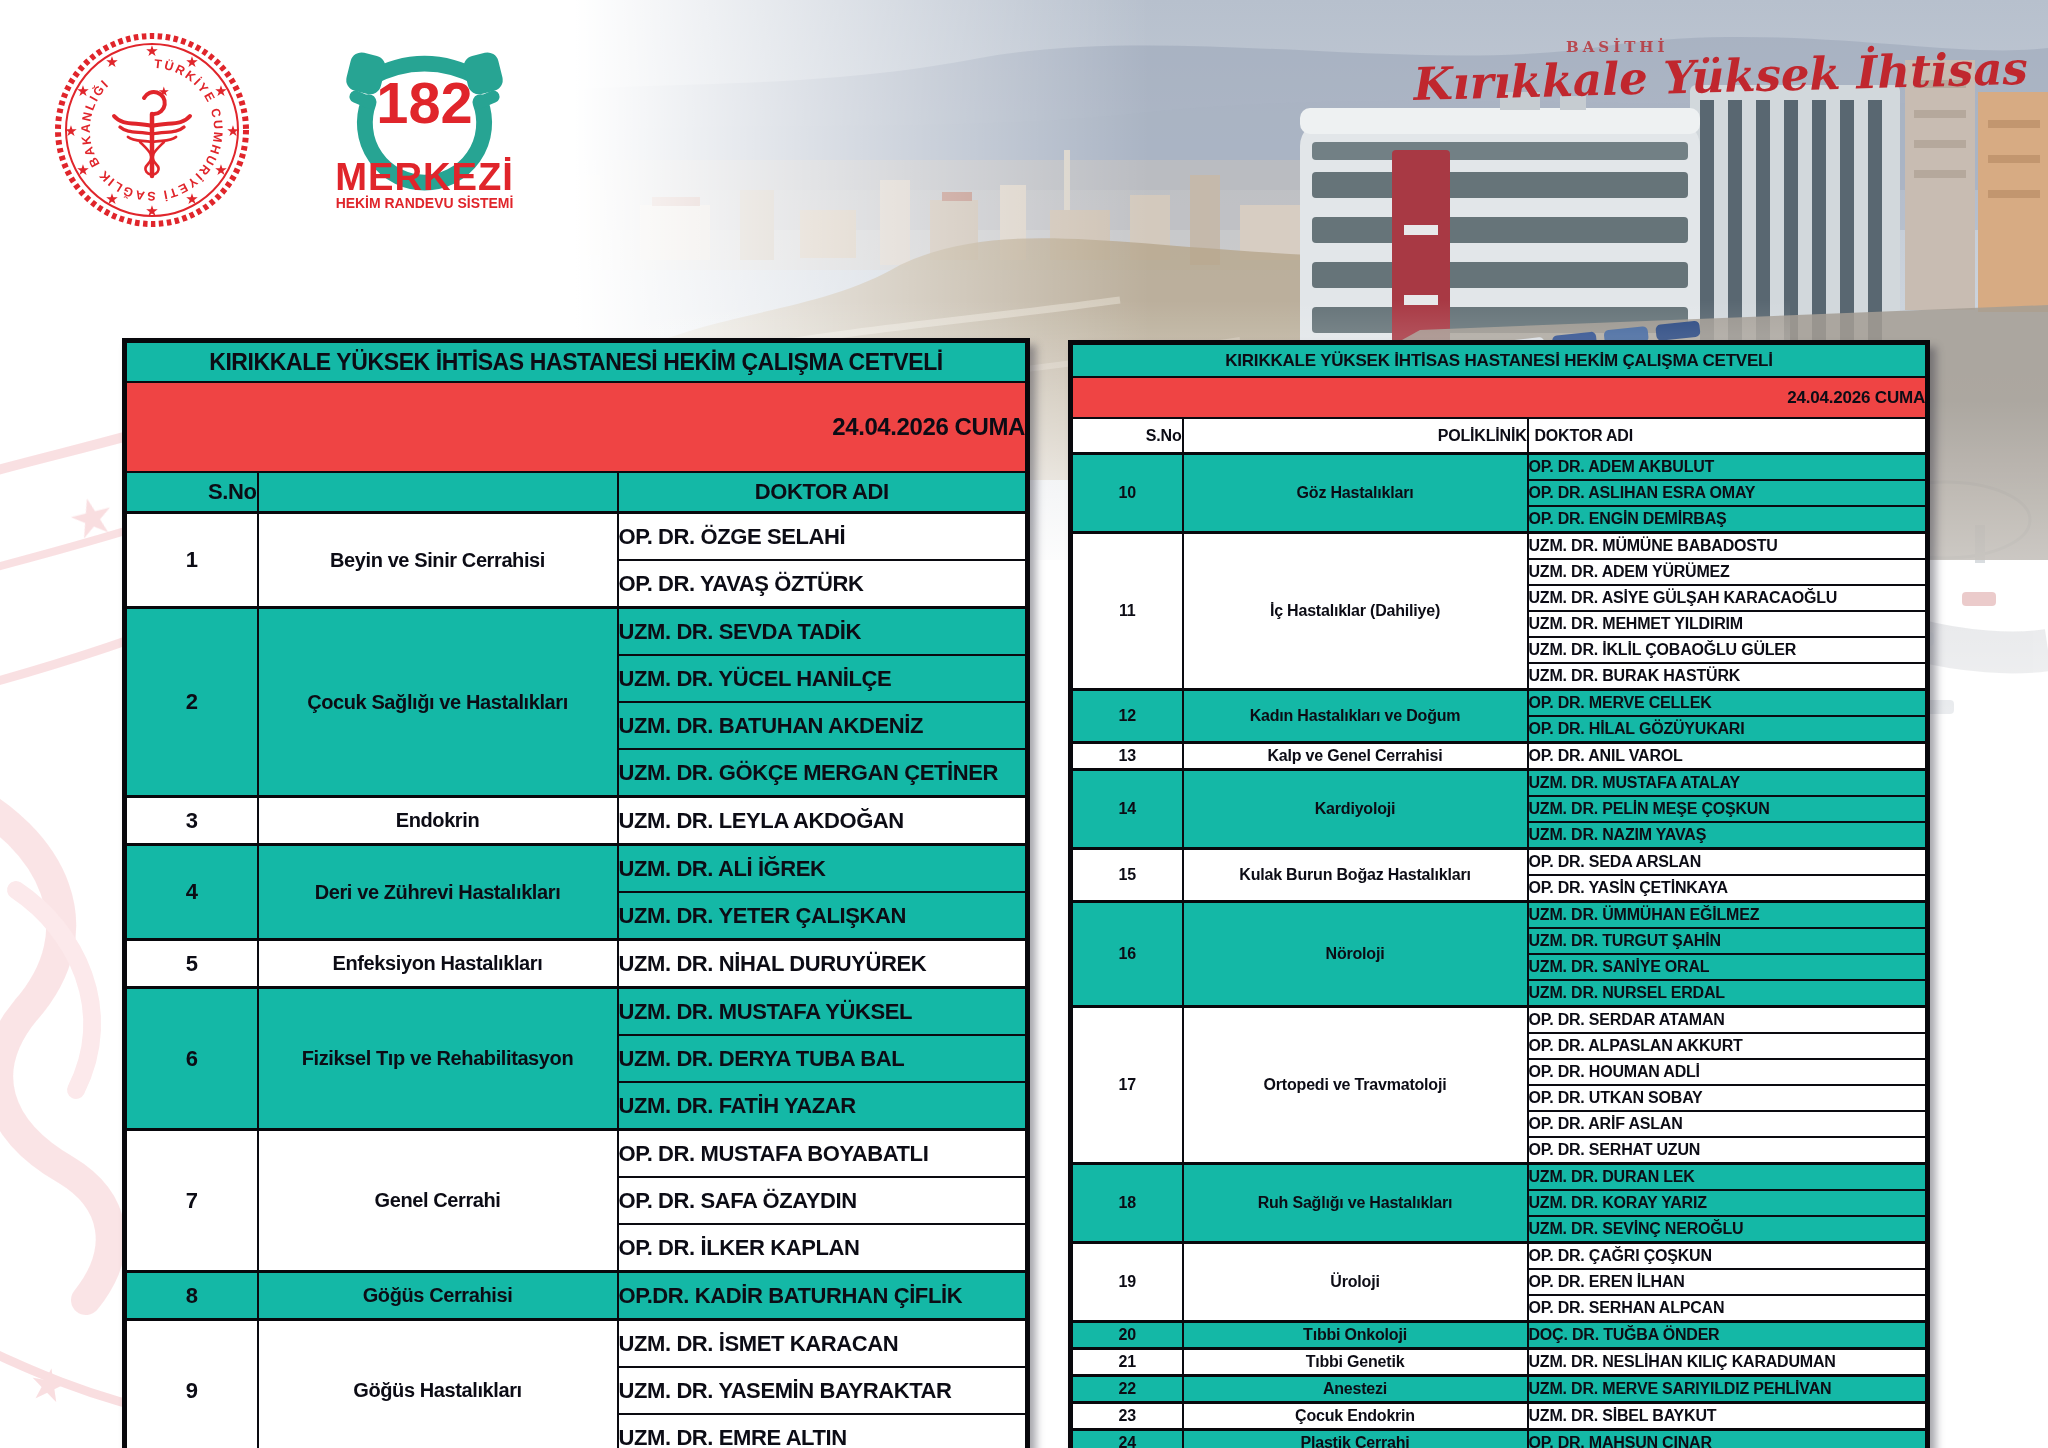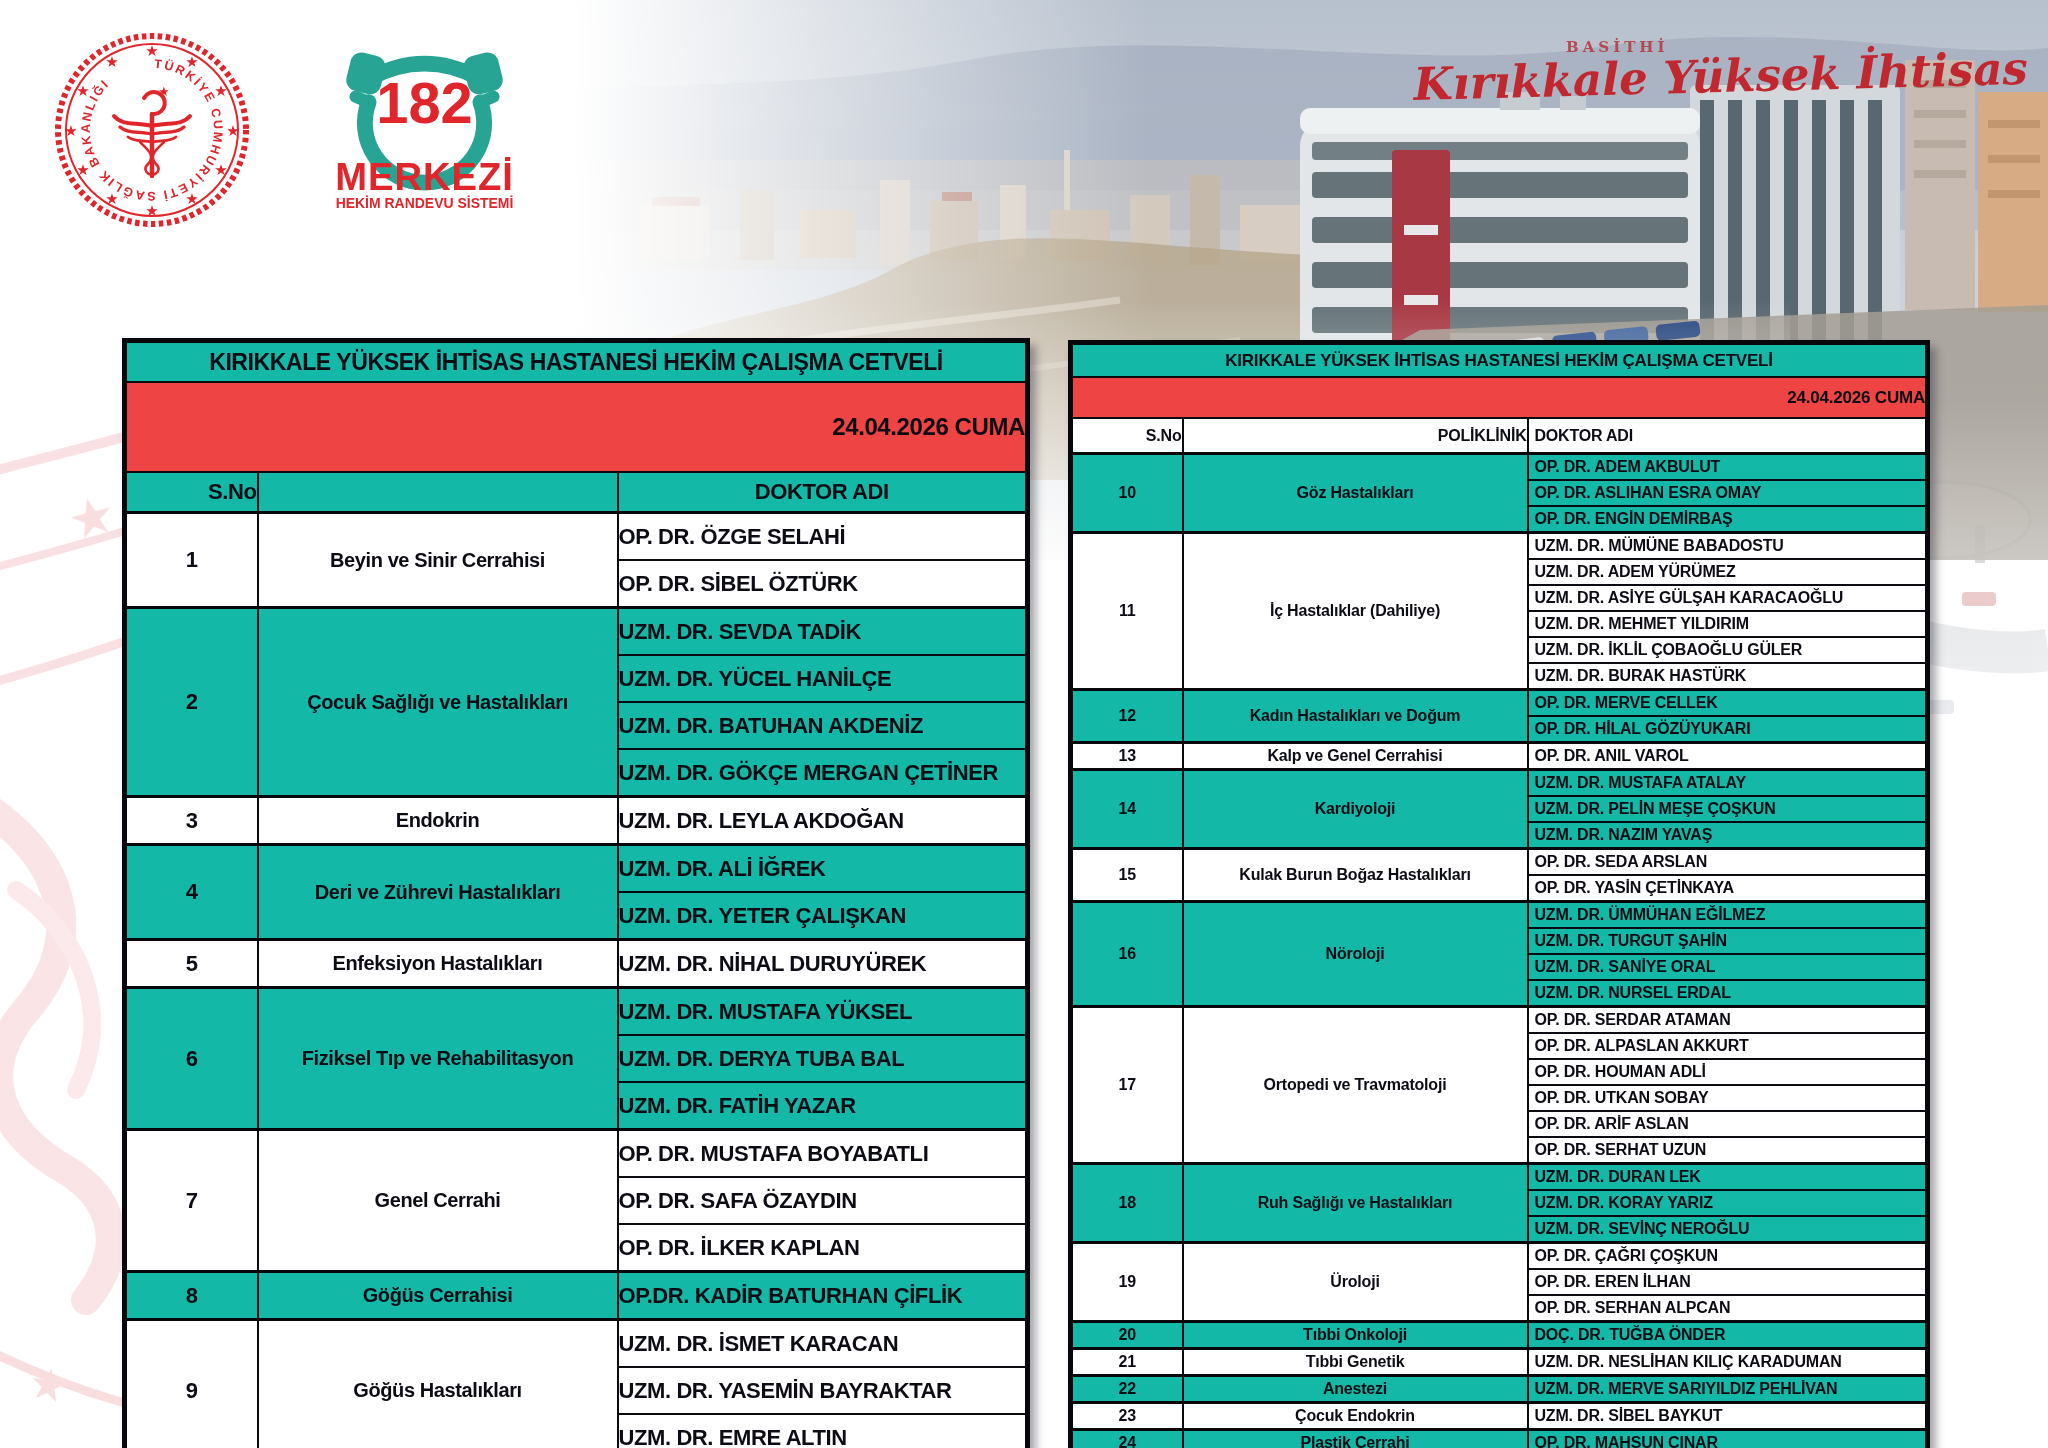--- a/index.html
+++ b/index.html
@@ -33,21 +33,21 @@
   .t-left tbody td{height:45px;}
   .t-left td.c-pol{font-size:20px;}
   .t-left td.c-doc{}
   .t-left .hd-doc{text-align:center;padding-left:0;}
 
   .t-right{left:1068px;top:340px;width:857px;font-size:16px;letter-spacing:-0.2px;}
   .t-right td.title-cell{height:31px;font-size:17px;}
   .t-right td.date-cell{height:39px;font-size:17px;}
   .t-right .hdr td{height:33px;}
   .t-right tbody td{height:24px;}
-  .t-right td.c-doc{padding-left:6px;}
+  .t-right td.c-doc{}
   .t-right .hd-doc{text-align:left;padding-left:6px;}
 </style>
 </head>
 <body>
 
 <div class="page">
 
   <svg class="photo" width="2048" height="900" viewBox="0 0 2048 900">
     <defs>
       <linearGradient id="sky" x1="0" y1="0" x2="0" y2="1">
@@ -279,21 +279,21 @@
         <td class="bg-blue hd-doc">DOKTOR ADI</td>
       </tr>
     </thead>
     <tbody>
         <tr class="gfirst">
           <td rowspan="2" class="c-sno bg-white">1</td>
           <td rowspan="2" class="c-pol bg-white">Beyin ve Sinir Cerrahisi</td>
           <td class="c-doc bg-white">OP. DR. ÖZGE SELAHİ</td>
         </tr>
         <tr>
-          <td class="c-doc bg-white">OP. DR. SİBEL ÖZTÜRK</td>
+          <td class="c-doc bg-white">OP. DR. YAVAŞ ÖZTÜRK</td>
         </tr>
         <tr class="gfirst">
           <td rowspan="4" class="c-sno bg-blue">2</td>
           <td rowspan="4" class="c-pol bg-blue">Çocuk Sağlığı ve Hastalıkları</td>
           <td class="c-doc bg-blue">UZM. DR. SEVDA TADİK</td>
         </tr>
         <tr>
           <td class="c-doc bg-blue">UZM. DR. YÜCEL HANİLÇE</td>
         </tr>
         <tr>

